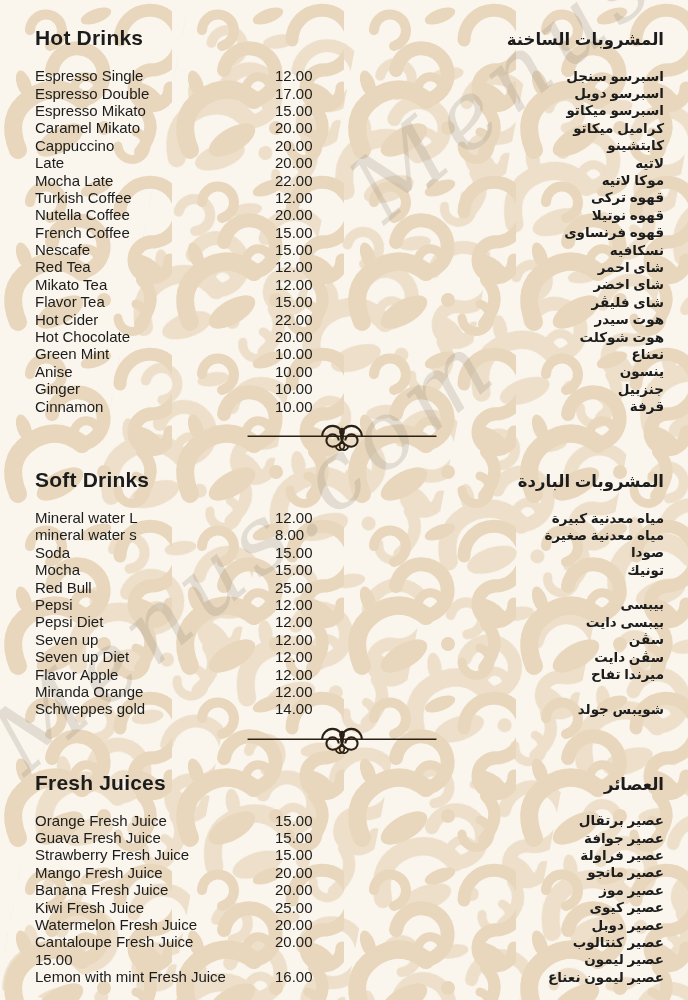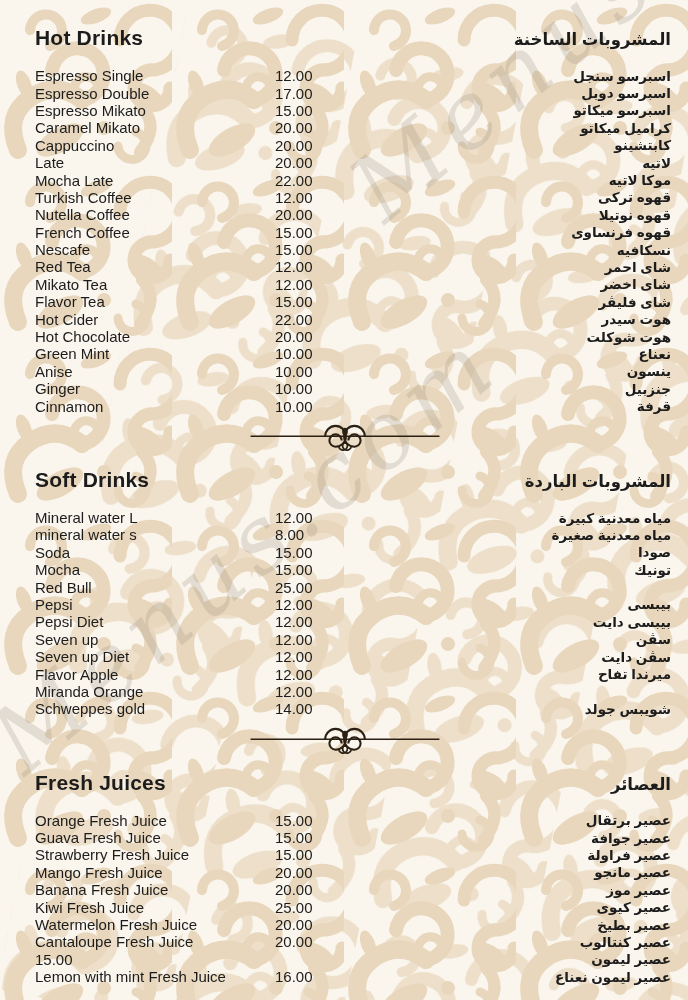--- a/index.html
+++ b/index.html
@@ -14,21 +14,21 @@
     position:absolute;z-index:1;
     font-family:"DejaVu Serif",serif;font-style:italic;
     font-size:92px;letter-spacing:10px;white-space:nowrap;
     color:rgba(158,148,132,0.26);
     transform-origin:0 0;pointer-events:none;
   }
   .wm-1{left:-30px;top:712px;transform:rotate(-40deg);}
   .wm-2{left:330px;top:160px;transform:rotate(-40deg);}
   .content{
     position:absolute;inset:0;z-index:2;
-    padding:26px 17px 0 35px;box-sizing:border-box;
+    padding:26px 24px 0 35px;box-sizing:border-box;
   }
   .sec-head{display:flex;justify-content:space-between;align-items:baseline;margin:0 0 17px 0;}
   .sec-title-en{font-size:21px;font-weight:bold;margin:0;letter-spacing:.2px;}
   .sec-title-ar{font-size:16.5px;font-weight:bold;margin:0;direction:rtl;}
   .items{display:block;}
   .row{display:flex;align-items:center;height:17.4px;}
   .name-en{width:240px;font-size:15px;white-space:nowrap;}
   .price{width:83px;text-align:left;font-size:15px;}
   .name-ar{flex:1;text-align:right;direction:rtl;font-size:13.5px;font-weight:bold;white-space:nowrap;}
   .divider{
@@ -306,21 +306,21 @@
           <span class="name-ar">عصير موز</span>
         </div>
         <div class="row">
           <span class="name-en">Kiwi Fresh Juice</span>
           <span class="price">25.00</span>
           <span class="name-ar">عصير كيوى</span>
         </div>
         <div class="row">
           <span class="name-en">Watermelon Fresh Juice</span>
           <span class="price">20.00</span>
-          <span class="name-ar">عصير بطيخ</span>
+          <span class="name-ar">عصير دوبل</span>
         </div>
         <div class="row">
           <span class="name-en">Cantaloupe Fresh Juice</span>
           <span class="price">20.00</span>
           <span class="name-ar">عصير كنتالوب</span>
         </div>
         <div class="row">
           <span class="price">15.00</span>
           <span class="name-ar">عصير ليمون</span>
         </div>

